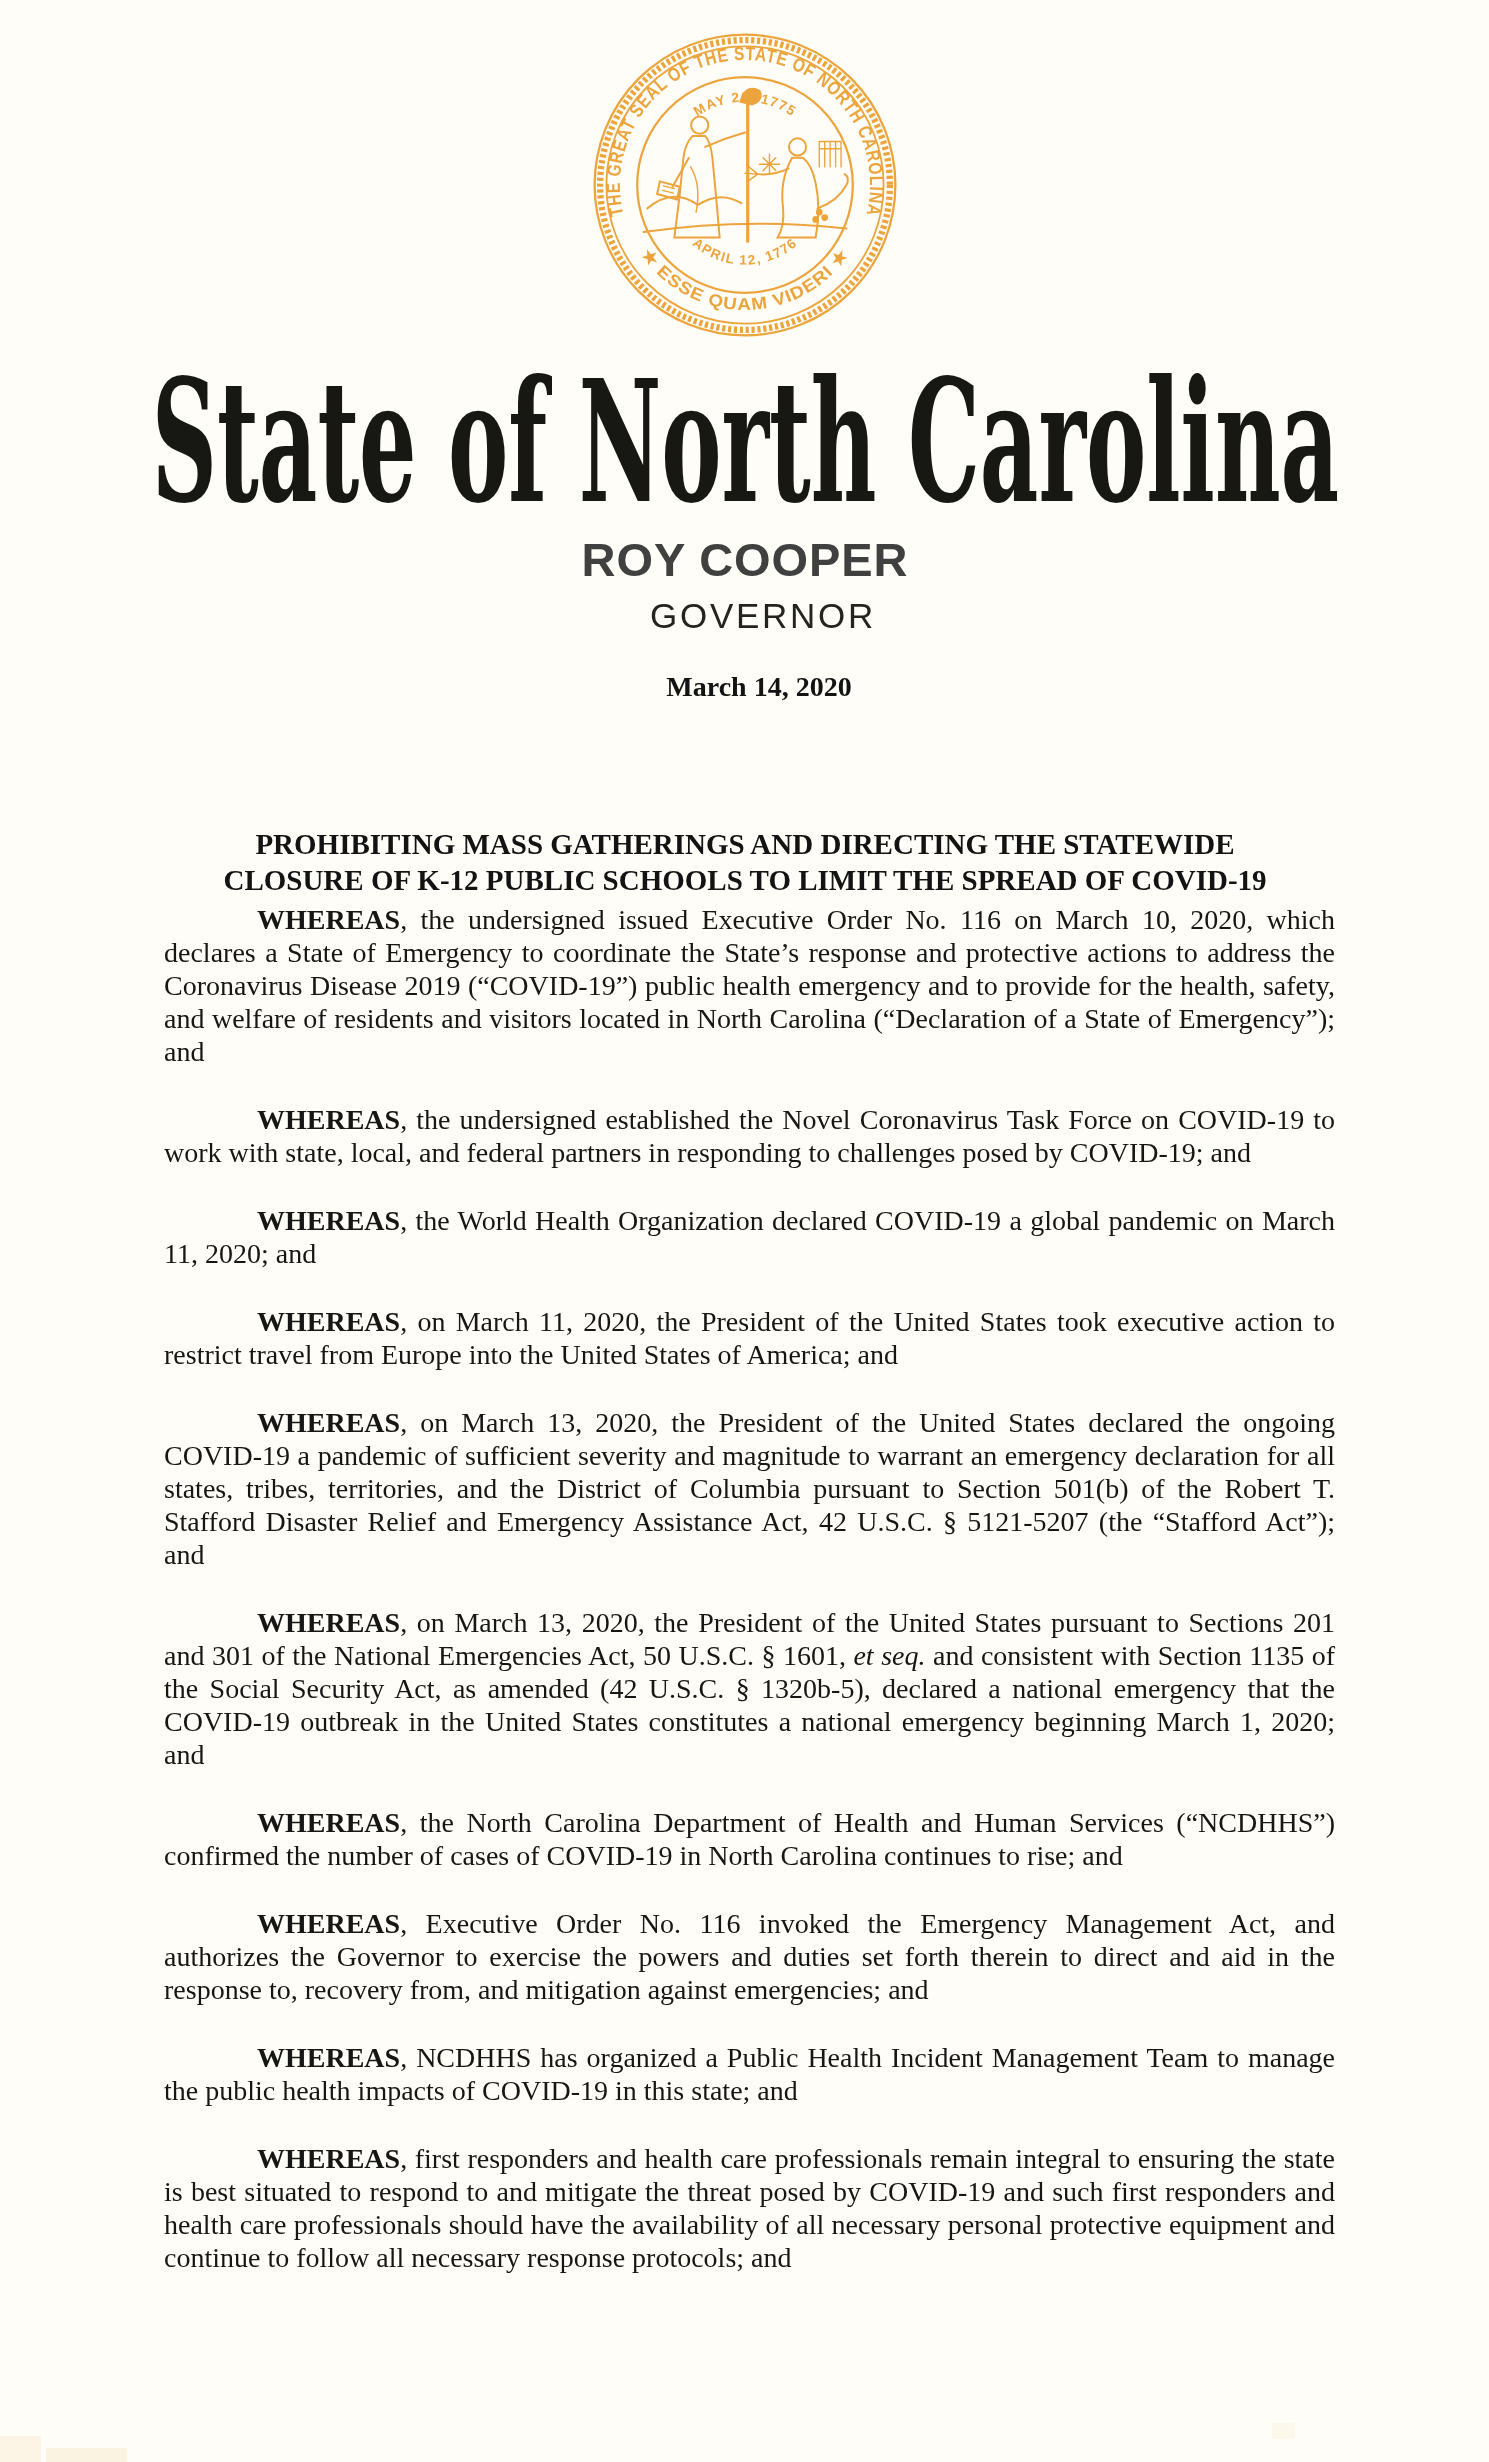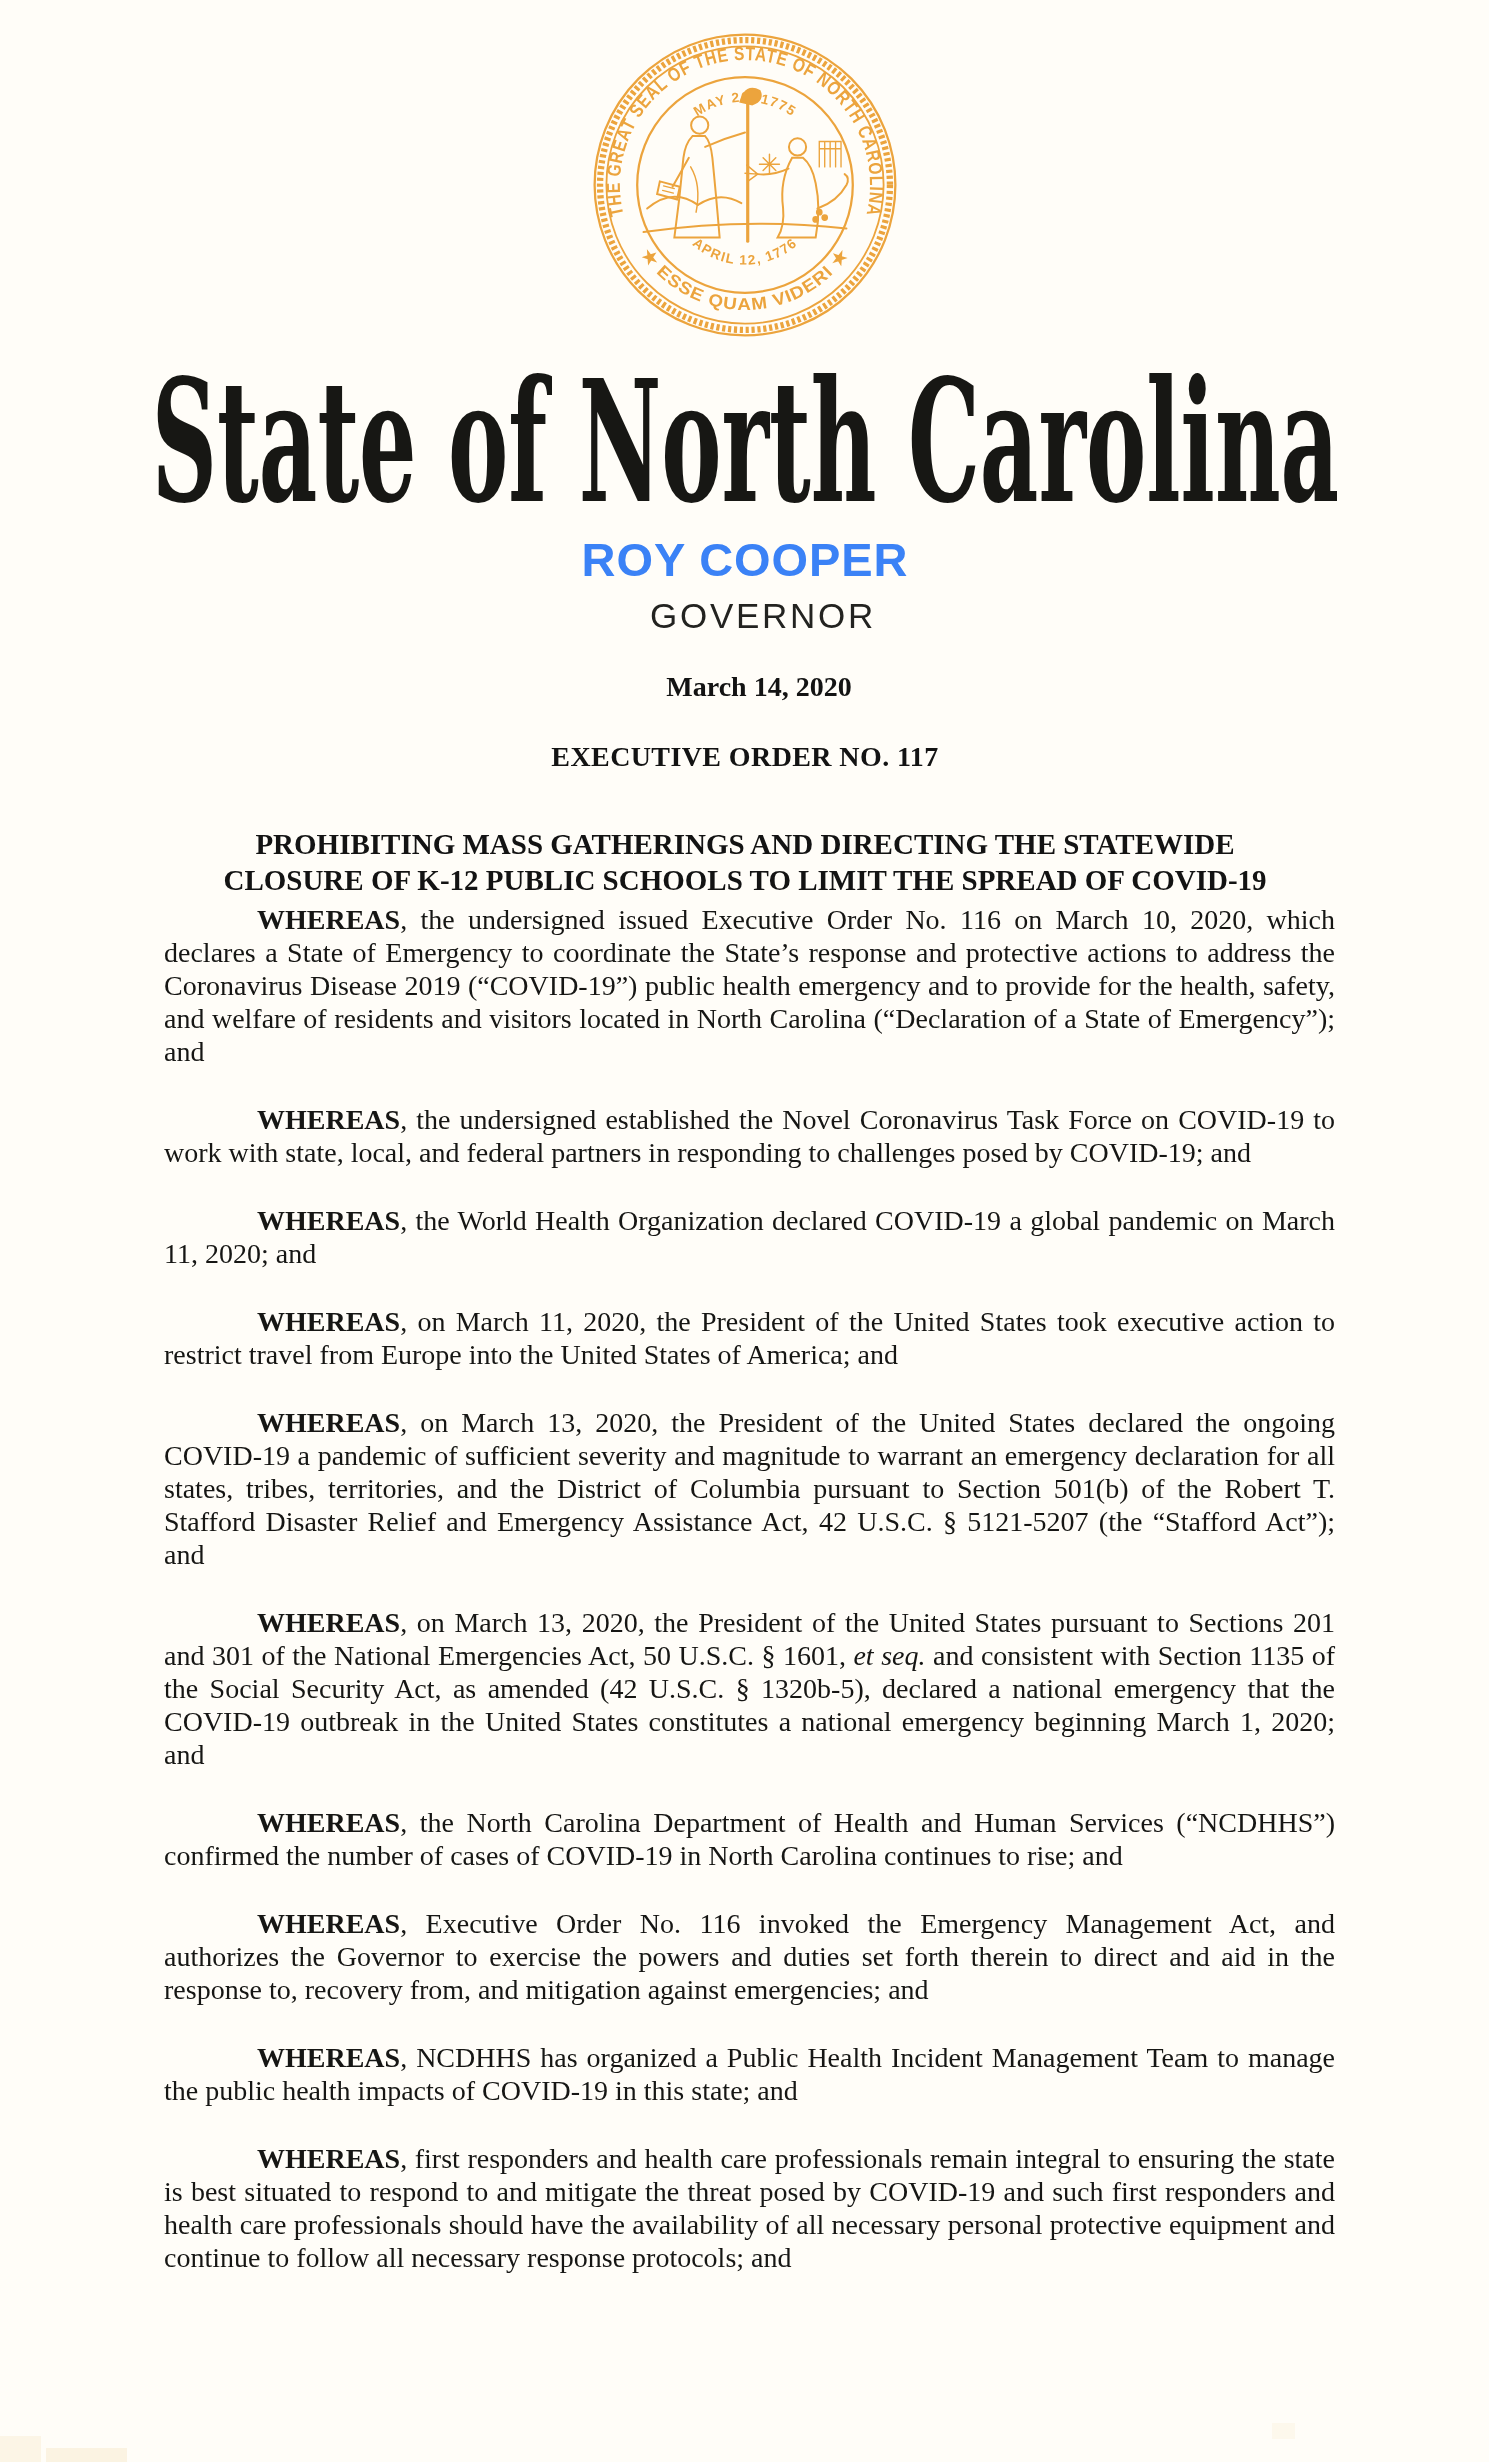--- a/index.html
+++ b/index.html
@@ -9,21 +9,21 @@
     width:1490px;height:2462px;
     background:#fffdf8;
     overflow:hidden;
     font-family:"Liberation Serif", serif;
     color:#131313;
   }
   .abs{position:absolute;}
   .center{position:absolute;left:0;right:0;text-align:center;}
   .seal-wrap{position:absolute;top:31px;left:591px;width:308px;height:308px;}
   .state-svg{position:absolute;top:353px;left:143px;}
-  .gov-name{top:532px;font-family:"Liberation Sans",sans-serif;font-weight:bold;font-size:47px;letter-spacing:0.9px;color:#3b82f6;}
+  .gov-name{top:532px;font-family:"Liberation Sans",sans-serif;font-weight:bold;font-size:47px;letter-spacing:0.9px;color:#404040;}
   .gov-title{top:596px;font-family:"Liberation Sans",sans-serif;font-size:35px;letter-spacing:2.7px;color:#232320;padding-left:36px;}
   .doc-date{top:671px;font-weight:bold;font-size:28px;padding-left:28px;}
   .order-no{top:741px;font-weight:bold;font-size:28px;letter-spacing:0.4px;}
   .doc-title{top:802px;font-weight:bold;font-size:29px;line-height:36px;margin-top:24px;}
   .body-text{
     position:absolute;top:903px;left:164px;width:1171px;
     font-size:28px;line-height:33px;text-align:justify;color:#161614;
   }
   .body-text p{margin:0 0 35px 0;text-indent:93px;}
   .lead{font-weight:bold;}
@@ -102,21 +102,20 @@
     </svg>
   </div>
 
   <svg class="state-svg" width="1205" height="204" viewBox="0 0 1360 230">
     <text x="680" y="167" text-anchor="middle" textLength="1340" lengthAdjust="spacingAndGlyphs" font-family="DejaVu Serif, serif" font-weight="bold" font-size="190" fill="#171714">State of North Carolina</text>
   </svg>
 
   <div class="center gov-name">ROY COOPER</div>
   <div class="center gov-title">GOVERNOR</div>
   <div class="center doc-date">March 14, 2020</div>
-  <div class="center order-no">EXECUTIVE ORDER NO. 117</div>
   <div class="center doc-title">
     <div>PROHIBITING MASS GATHERINGS AND DIRECTING THE STATEWIDE</div>
     <div>CLOSURE OF K-12 PUBLIC SCHOOLS TO LIMIT THE SPREAD OF COVID-19</div>
   </div>
 
   <div class="body-text">
     <p><span class="lead">WHEREAS</span><span>, the undersigned issued Executive Order No. 116 on March 10, 2020, which declares a State of Emergency to coordinate the State’s response and protective actions to address the Coronavirus Disease 2019 (“COVID-19”) public health emergency and to provide for the health, safety, and welfare of residents and visitors located in North Carolina (“Declaration of a State of Emergency”); and</span></p>
     <p><span class="lead">WHEREAS</span><span>, the undersigned established the Novel Coronavirus Task Force on COVID-19 to work with state, local, and federal partners in responding to challenges posed by COVID-19; and</span></p>
     <p><span class="lead">WHEREAS</span><span>, the World Health Organization declared COVID-19 a global pandemic on March 11, 2020; and</span></p>
     <p><span class="lead">WHEREAS</span><span>, on March 11, 2020, the President of the United States took executive action to restrict travel from Europe into the United States of America; and</span></p>

